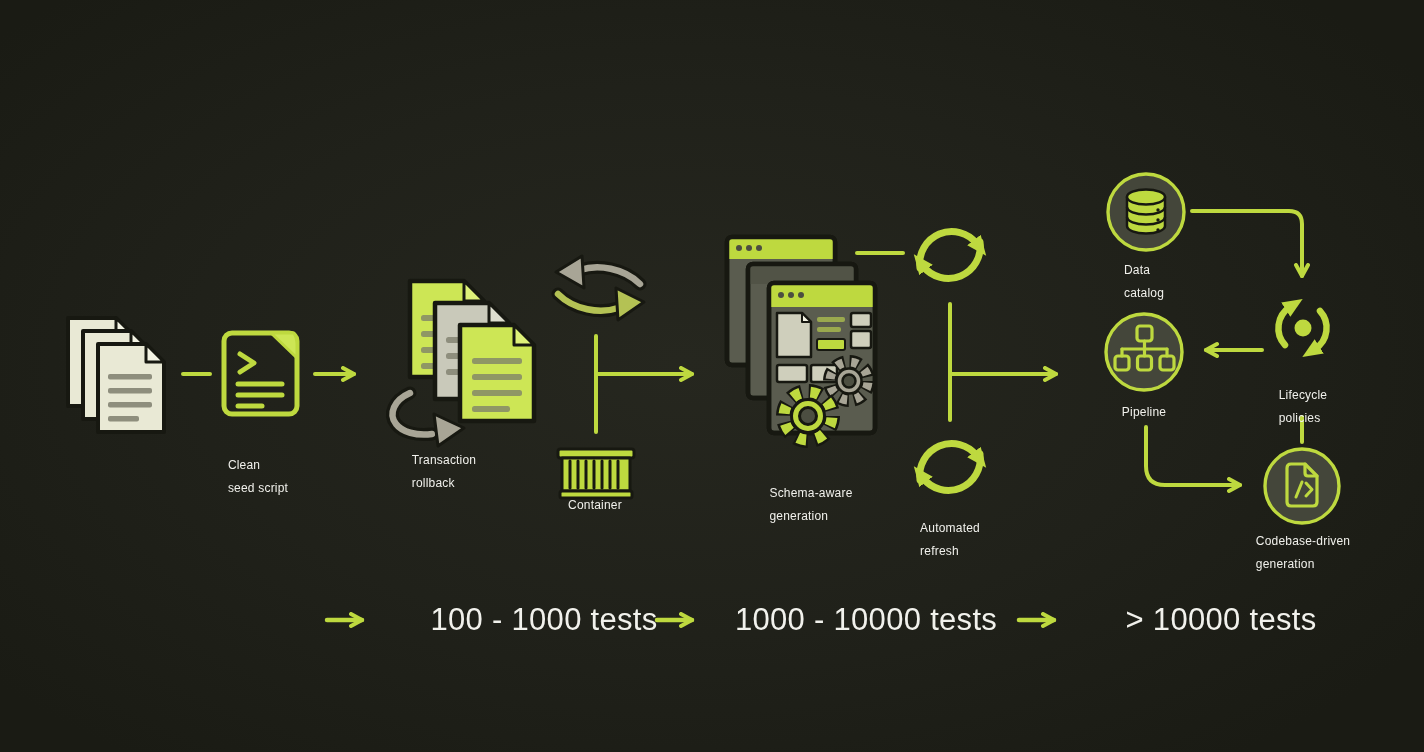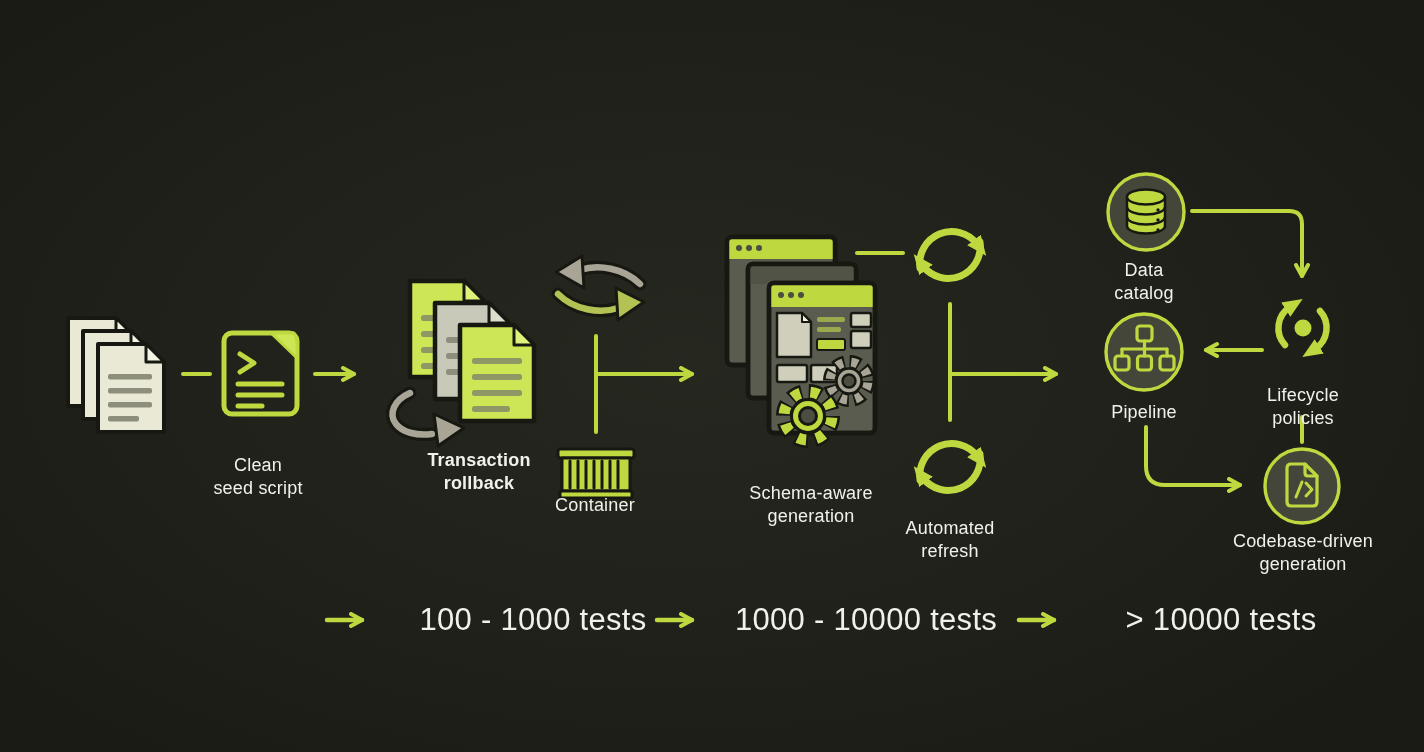--- a/index.html
+++ b/index.html
@@ -4,22 +4,22 @@
 <style>
   html,body{margin:0;padding:0;}
   .stage{
     position:relative; width:1424px; height:752px; overflow:hidden;
     background:
       radial-gradient(ellipse 900px 500px at 48% 48%, #26271f 0%, #20211a 55%, #1a1b14 100%);
     font-family:"Liberation Sans", sans-serif;
   }
   svg.diagram{position:absolute; left:0; top:0;}
   .cap{
-    position:absolute; transform:translateX(-50%); text-align:center;
-    color:var(--text,#f1f1ec); font-size:18px; line-height:22.5px; letter-spacing:.2px;
+    position:absolute; transform:translateX(-50%); 
+    color:var(--text,#f1f1ec); font-size:12px; line-height:22.5px; letter-spacing:.2px;
     white-space:nowrap;
   }
   .cap span{display:block;}
   .tier{
     position:absolute; transform:translateX(-50%); text-align:center;
     color:var(--text,#f1f1ec); font-size:31px; line-height:36px; letter-spacing:.3px;
     top:602px; white-space:nowrap;
   }
   
   .f-lime{fill:var(--lime,#bed93f);} .s-lime{stroke:var(--lime,#bed93f);}
@@ -247,21 +247,21 @@
 
   <line x1="327" y1="620" x2="362" y2="620" class="s-lime rc" stroke-width="4.5" marker-end="url(#chev)"></line>
   <line x1="657" y1="620" x2="692" y2="620" class="s-lime rc" stroke-width="4.5" marker-end="url(#chev)"></line>
   <line x1="1019" y1="620" x2="1054" y2="620" class="s-lime rc" stroke-width="4.5" marker-end="url(#chev)"></line>
 </svg>
 
 <div class="cap" style="left:258px; top:426px;margin-top:28px;">
   <span>Clean</span>
   <span>seed script</span>
 </div>
-<div class="cap" style="left:479px; top:449px;font-weight:bold;">
+<div class="cap" style="left:444px; top:449px;">
   <span>Transaction</span>
   <span>rollback</span>
 </div>
 <div class="cap" style="left:595px; top:494px;">
   <span>Container</span>
 </div>
 <div class="cap" style="left:811px; top:482px;">
   <span>Schema-aware</span>
   <span>generation</span>
 </div>
@@ -278,17 +278,17 @@
 </div>
 <div class="cap" style="left:1303px; top:384px;">
   <span>Lifecycle</span>
   <span>policies</span>
 </div>
 <div class="cap" style="left:1303px; top:530px;">
   <span>Codebase-driven</span>
   <span>generation</span>
 </div>
 
-<div class="tier" style="left:533px;">100 - 1000 tests</div>
+<div class="tier" style="left:544px;">100 - 1000 tests</div>
 <div class="tier" style="left:866px;">1000 - 10000 tests</div>
 <div class="tier" style="left:1221px;">&gt; 10000 tests</div>
 
 </div>
 
 </body></html>

